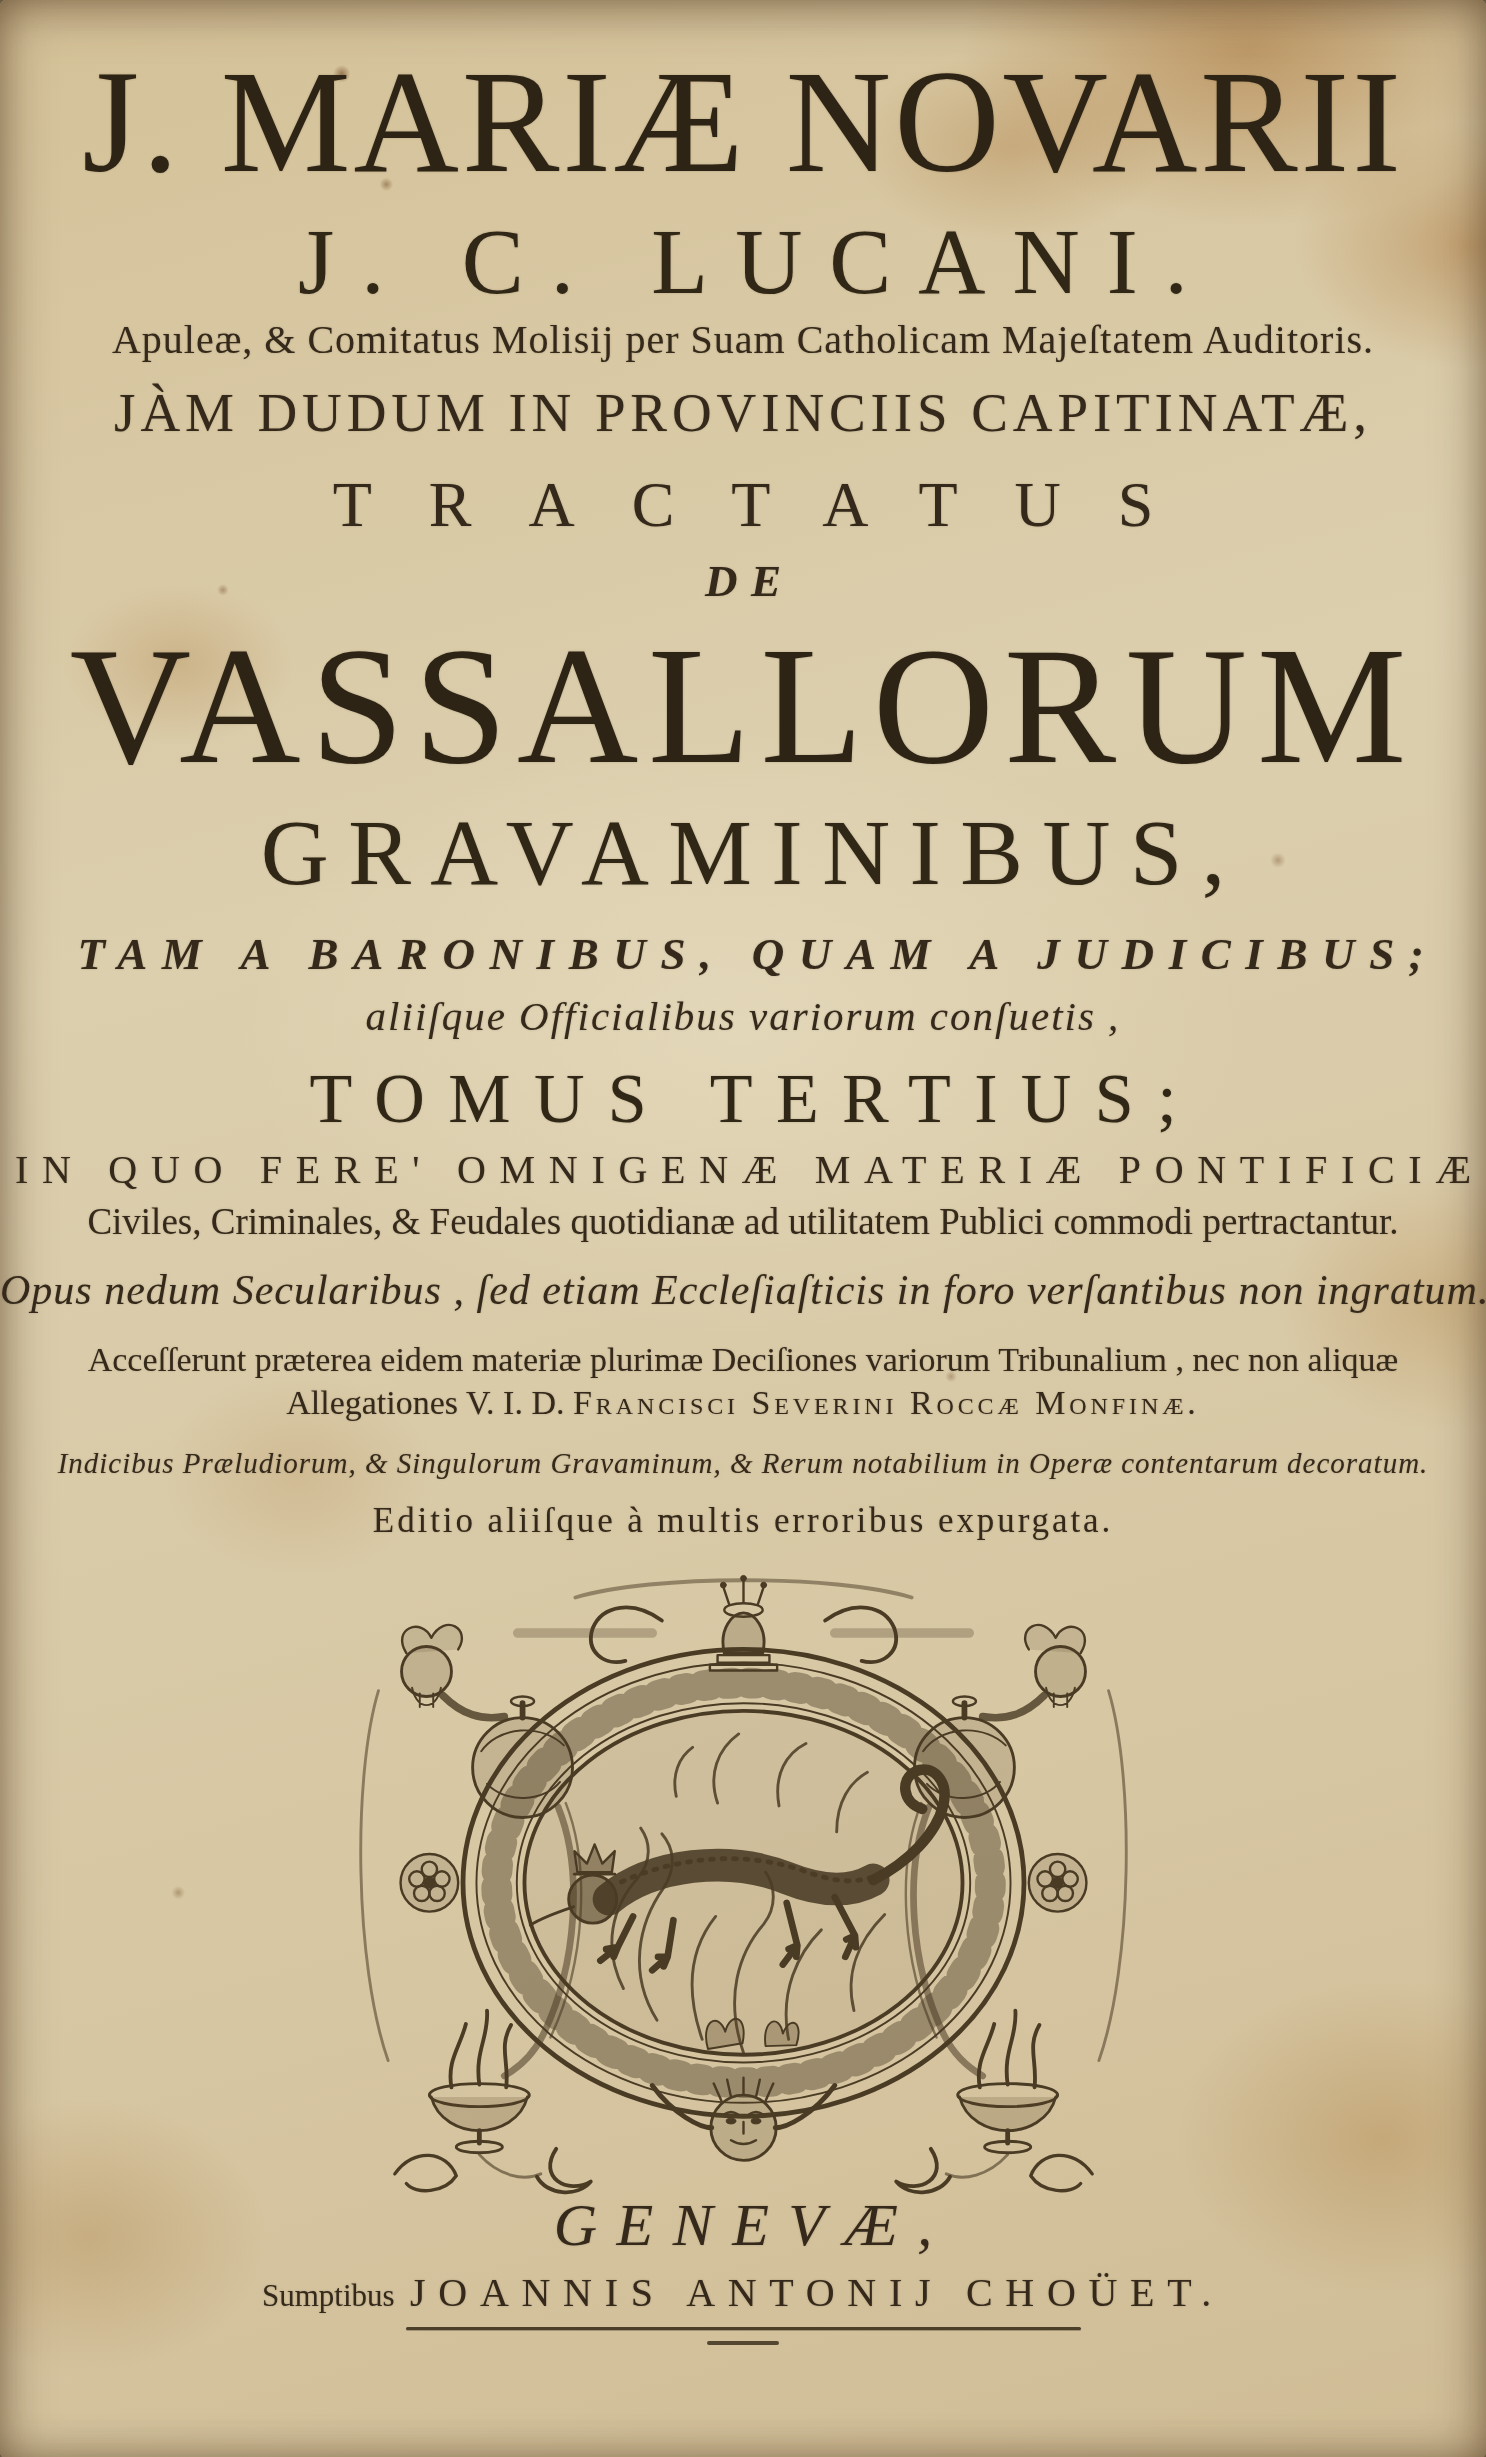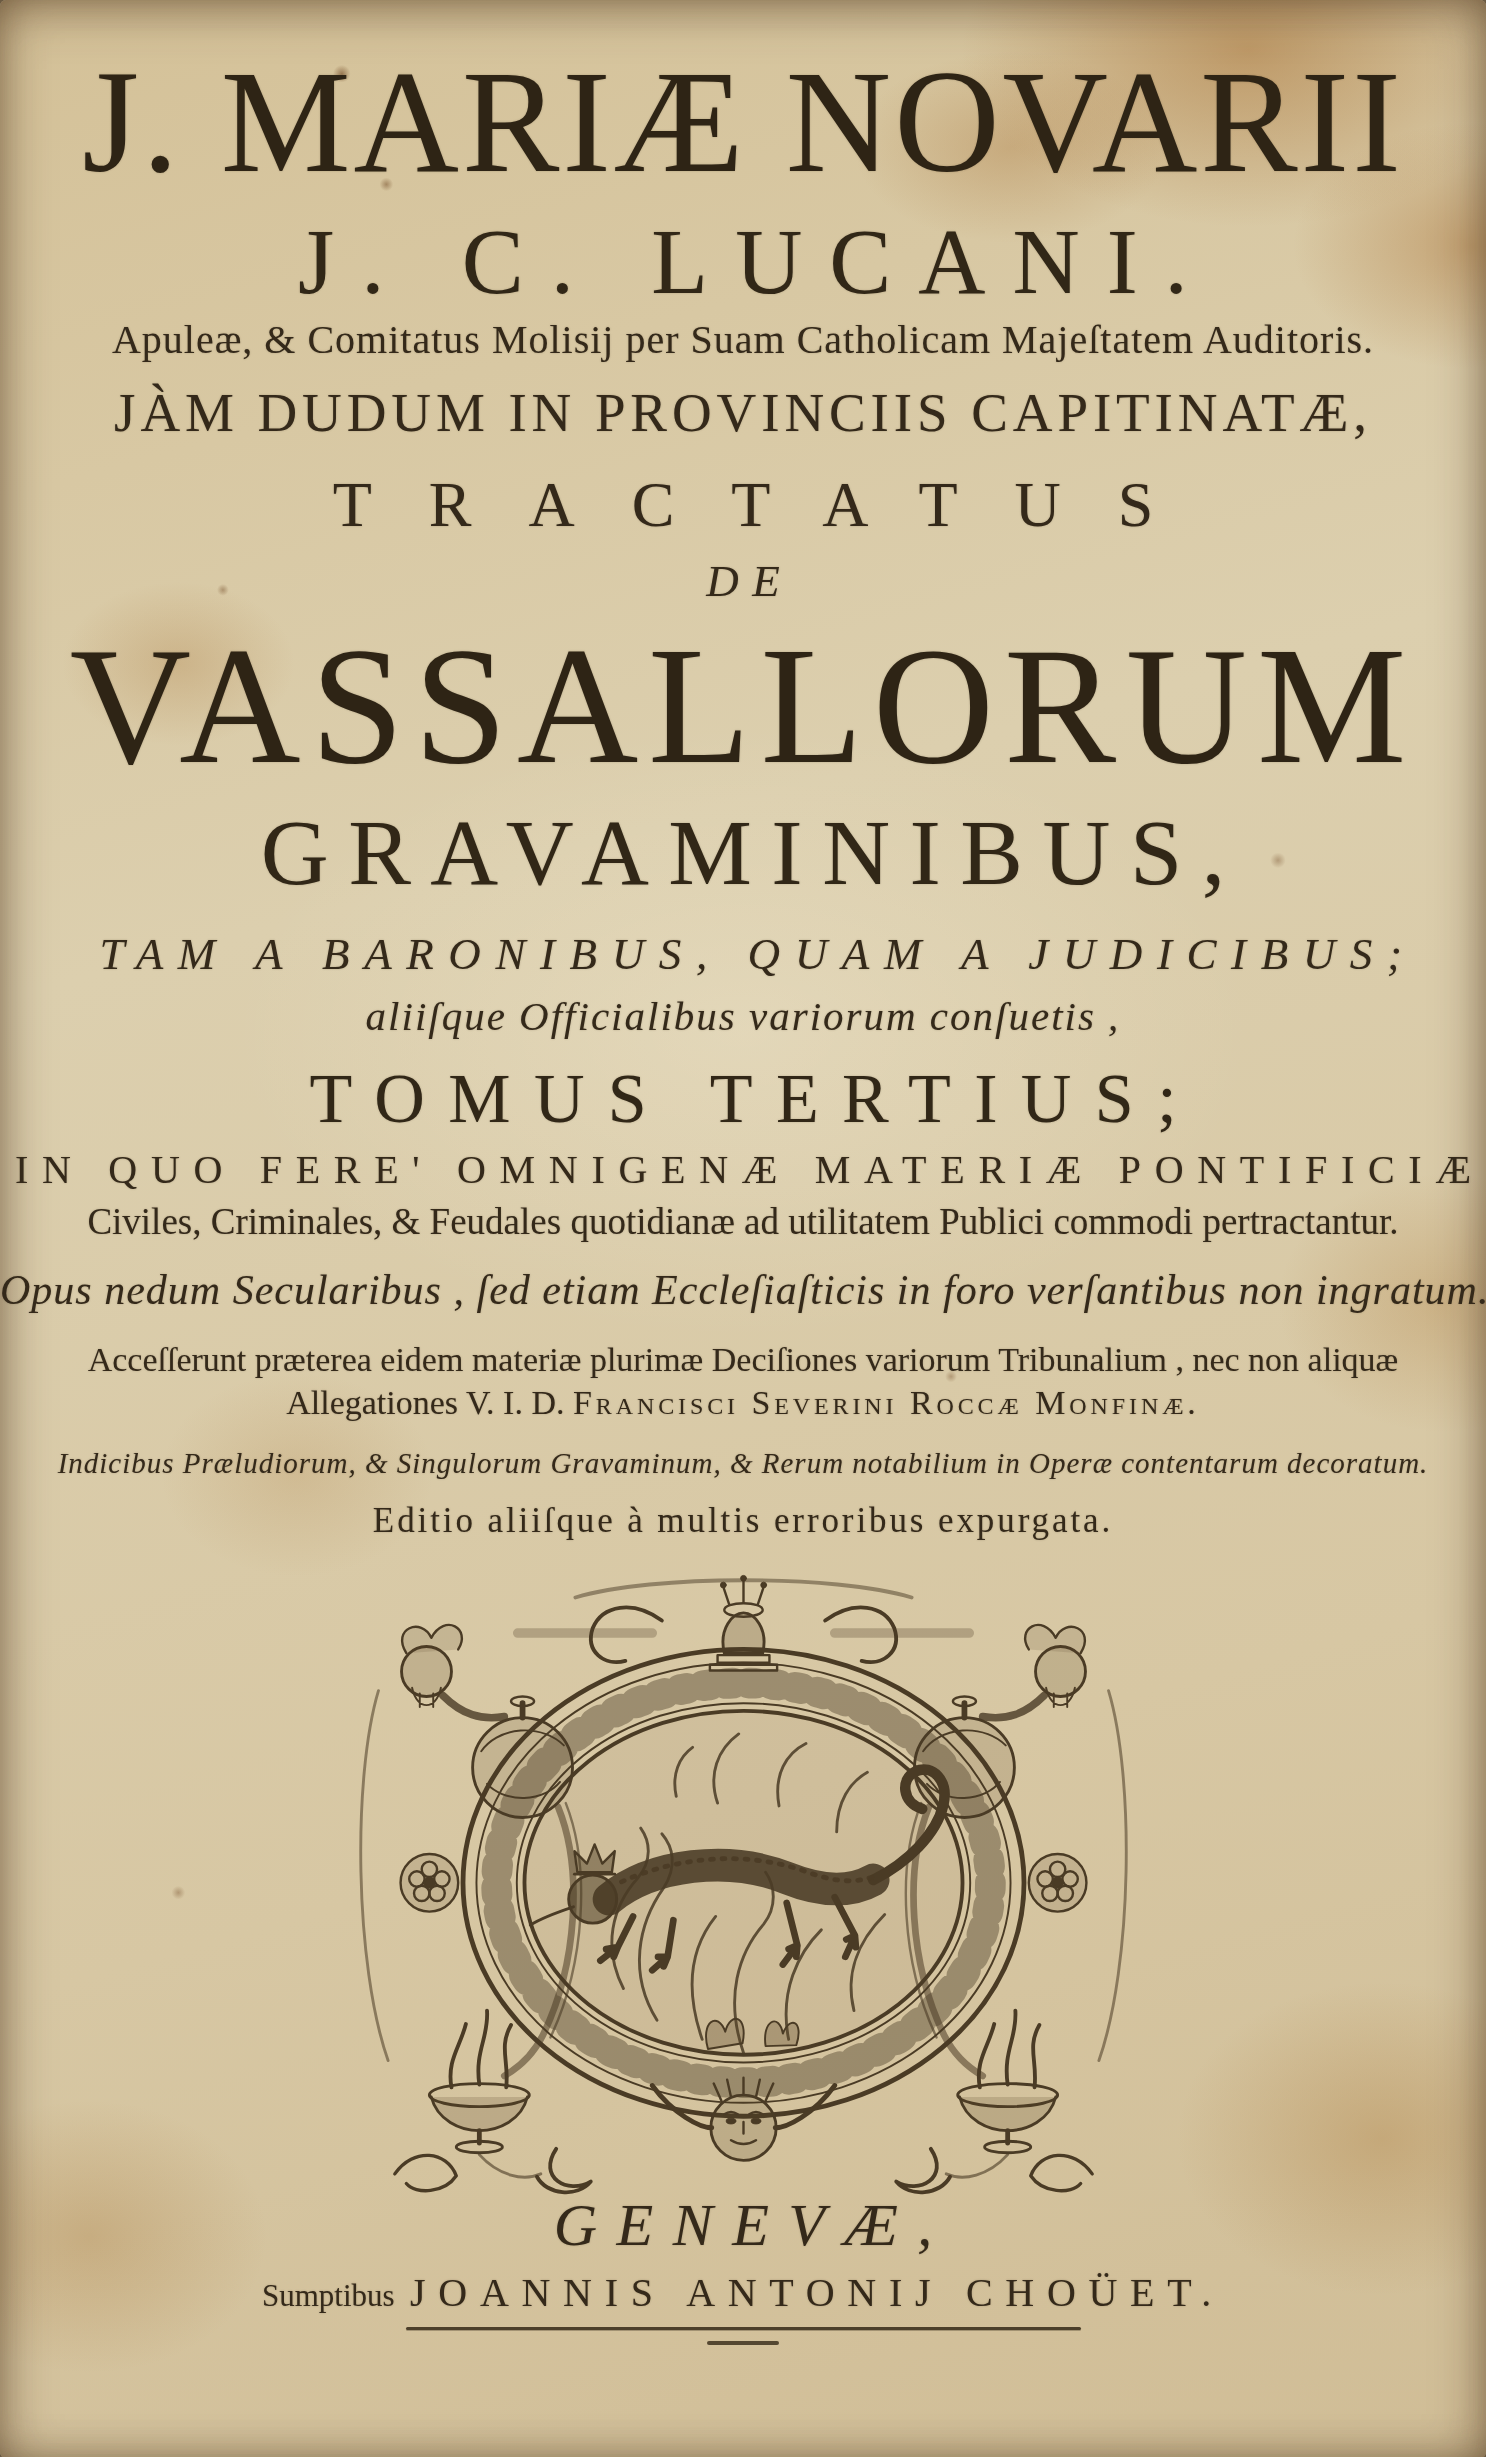--- a/index.html
+++ b/index.html
@@ -38,24 +38,24 @@
   .content{position:absolute;inset:0;text-align:center;}
   .ln{white-space:nowrap;text-shadow:0 0 2px rgba(62,46,24,.28);}
   .it{font-style:italic;}
   .sc{font-variant:small-caps;letter-spacing:3.9px;}
 
   .l-author      {margin-top:45px;  font-size:146px;line-height:1.06;letter-spacing:2.9px; color:#2e2415;}
   .l-author2     {margin-top:15.6px;  font-size:93px; line-height:1.0; letter-spacing:27px;padding-left:27px;color:#31271762;color:#312717;}
   .l-office1     {margin-top:25px;  font-size:55px; line-height:1.0; letter-spacing:4.9px;}
   .l-office2     {margin-top:11.7px;  font-size:40px; line-height:1.0; letter-spacing:1px;}
   .l-tract       {margin-top:33px;  font-size:64px; line-height:1.0; letter-spacing:57px;padding-left:57px;}
-  .l-de          {margin-top:21.5px;  font-size:45px; line-height:1.0; letter-spacing:13.7px;padding-left:13.7px;}
+  .l-de          {margin-top:21.5px;  font-size:45px; line-height:1.0; letter-spacing:13.7px;padding-left:13.7px;font-weight:bold;}
   .l-vass        {margin-top:17.6px;  font-size:168px;line-height:1.0; letter-spacing:9.8px;color:#2e2415;}
   .l-grav        {margin-top:15.6px;  font-size:94px; line-height:1.0; letter-spacing:19.5px;padding-left:19.5px;color:#312717;}
-  .l-tam         {margin-top:33px;  font-size:45px; line-height:1.0; letter-spacing:14.6px;padding-left:30px;}
+  .l-tam         {margin-top:33px;  font-size:45px; line-height:1.0; letter-spacing:14.6px;padding-left:30px;font-weight:bold;}
   .l-aliis       {margin-top:19.5px;  font-size:41px; line-height:1.0; letter-spacing:2px;}
   .l-tomus       {margin-top:27px;  font-size:70px; line-height:1.0; letter-spacing:23.4px;padding-left:23.4px;color:#312717;}
   .l-inquo       {margin-top:16px;  font-size:40px; line-height:1.0; letter-spacing:13.7px;padding-left:13.7px;}
   .l-civiles     {margin-top:12.7px;  font-size:37px; line-height:1.0;}
   .l-opus        {margin-top:29px;  font-size:42px; line-height:1.0; letter-spacing:1px;}
   .l-access1     {margin-top:29px;  font-size:34px; line-height:1.15;}
   .l-access2     {margin-top:3.9px;   font-size:34px; line-height:1.15;}
   .l-index       {margin-top:27px;  font-size:29px; line-height:1.0; letter-spacing:1px;}
   .l-editio      {margin-top:25px;  font-size:35px; line-height:1.0; letter-spacing:2.9px;}
   .device-wrap   {margin-top:23.4px;  line-height:0;}

